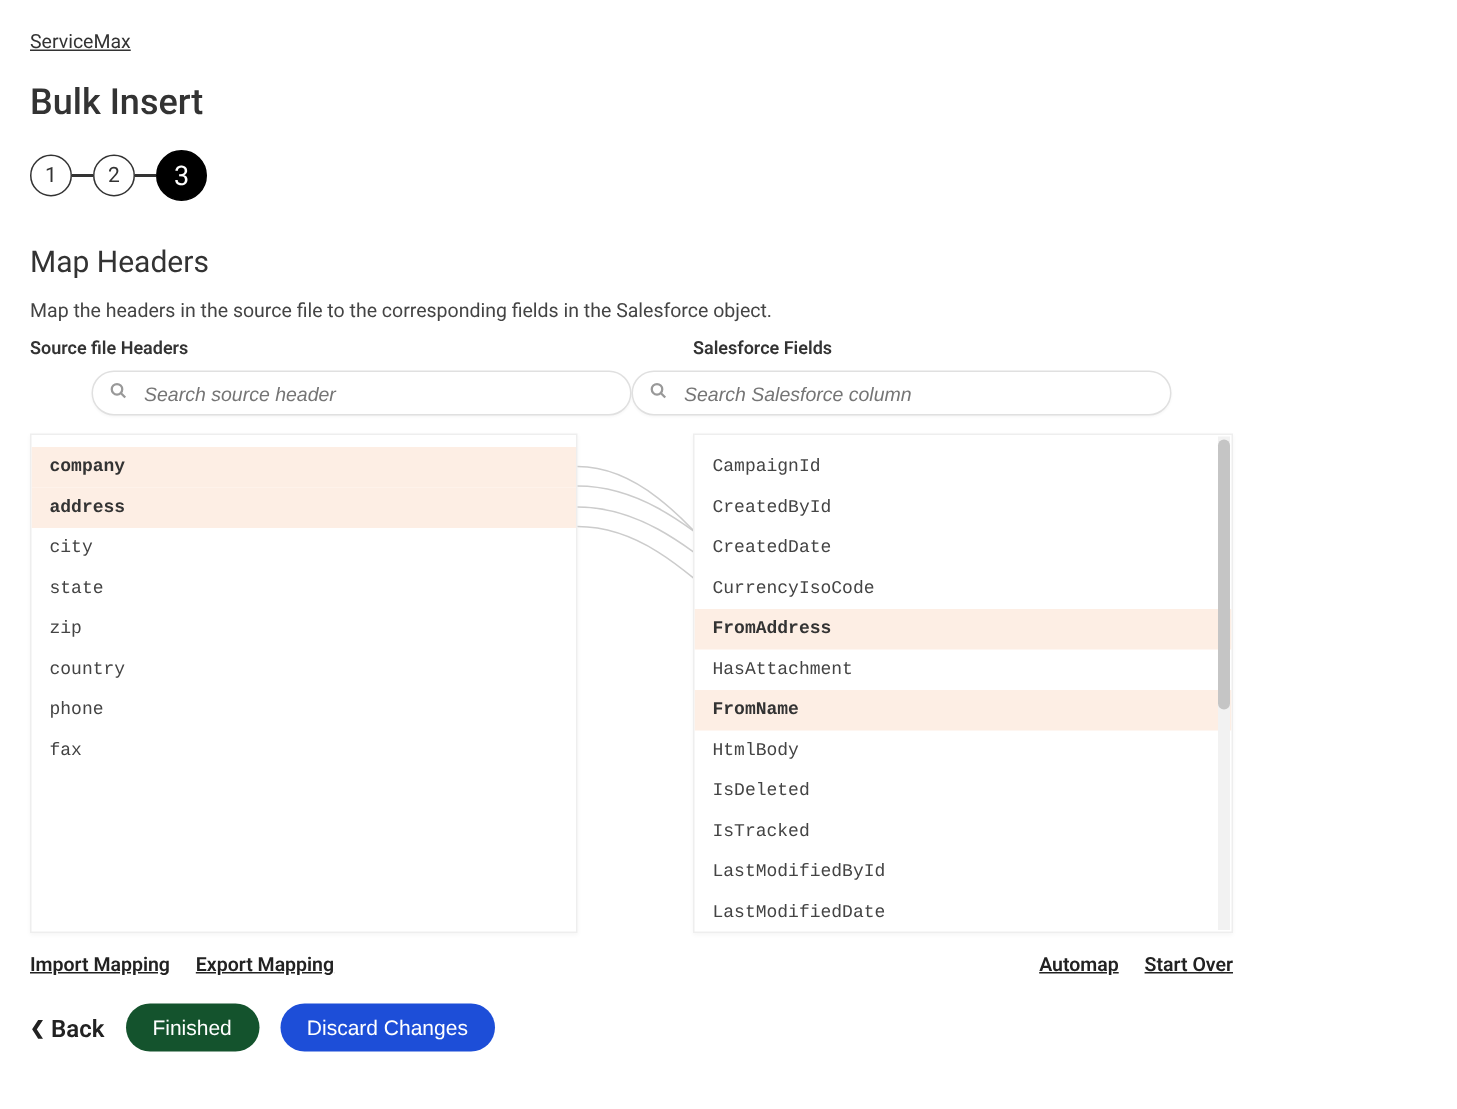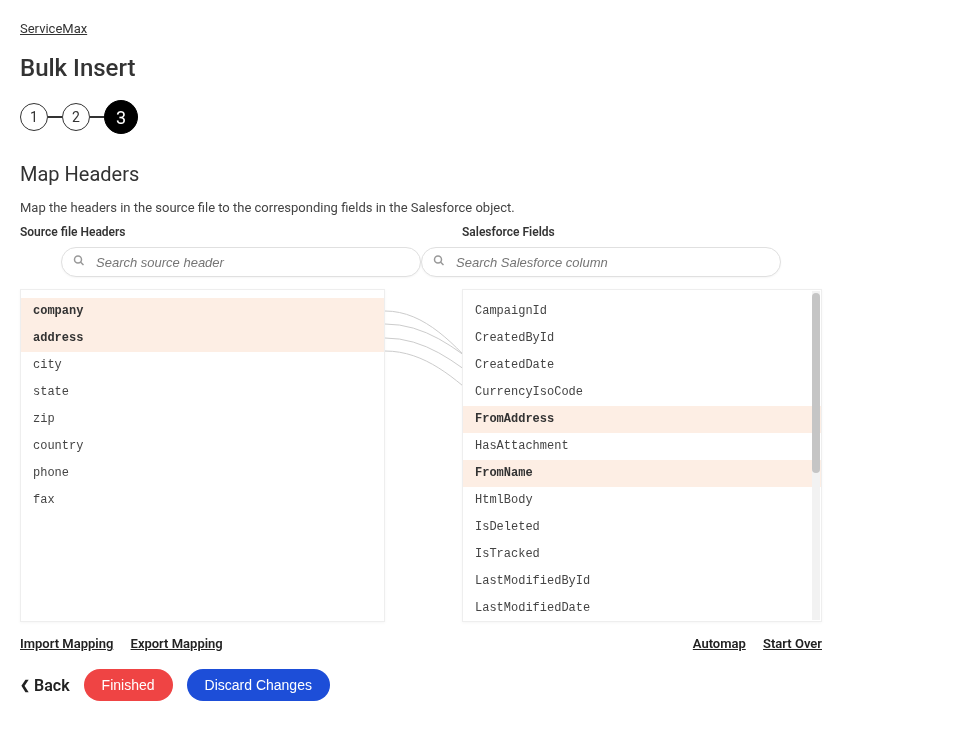--- a/index.html
+++ b/index.html
@@ -203,21 +203,21 @@
   }
   .btn {
     border: none;
     border-radius: 18px;
     padding: 0 18px;
     height: 32px;
     font-size: 14px;
     cursor: pointer;
   }
   .btn-primary {
-    background: #ef4444;
+    background: #14532d;
     color: #fff;
   }
   .btn-secondary {
     background: #1d4ed8;
     color: #fff;
   }
 </style>
 </head>
 <body>
 

